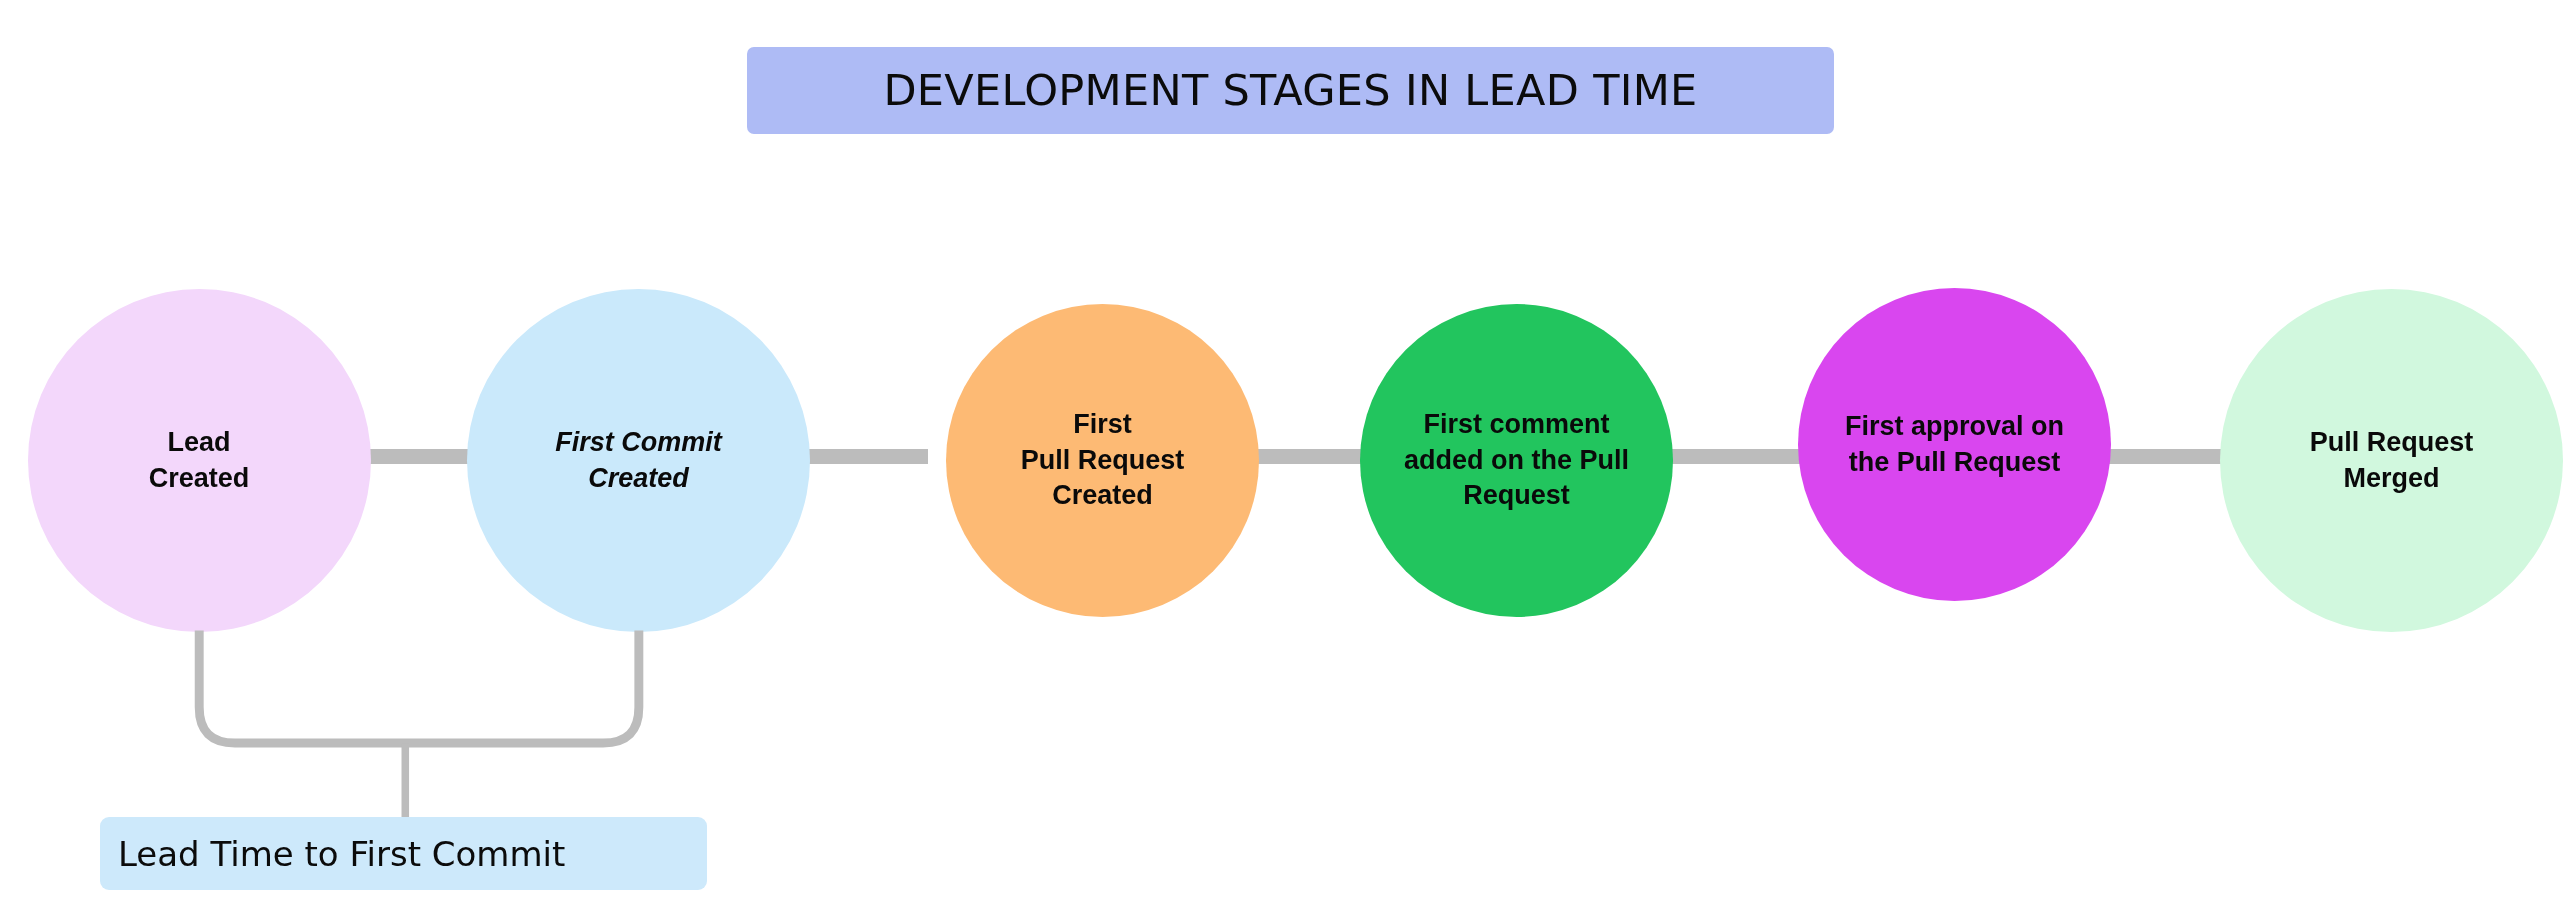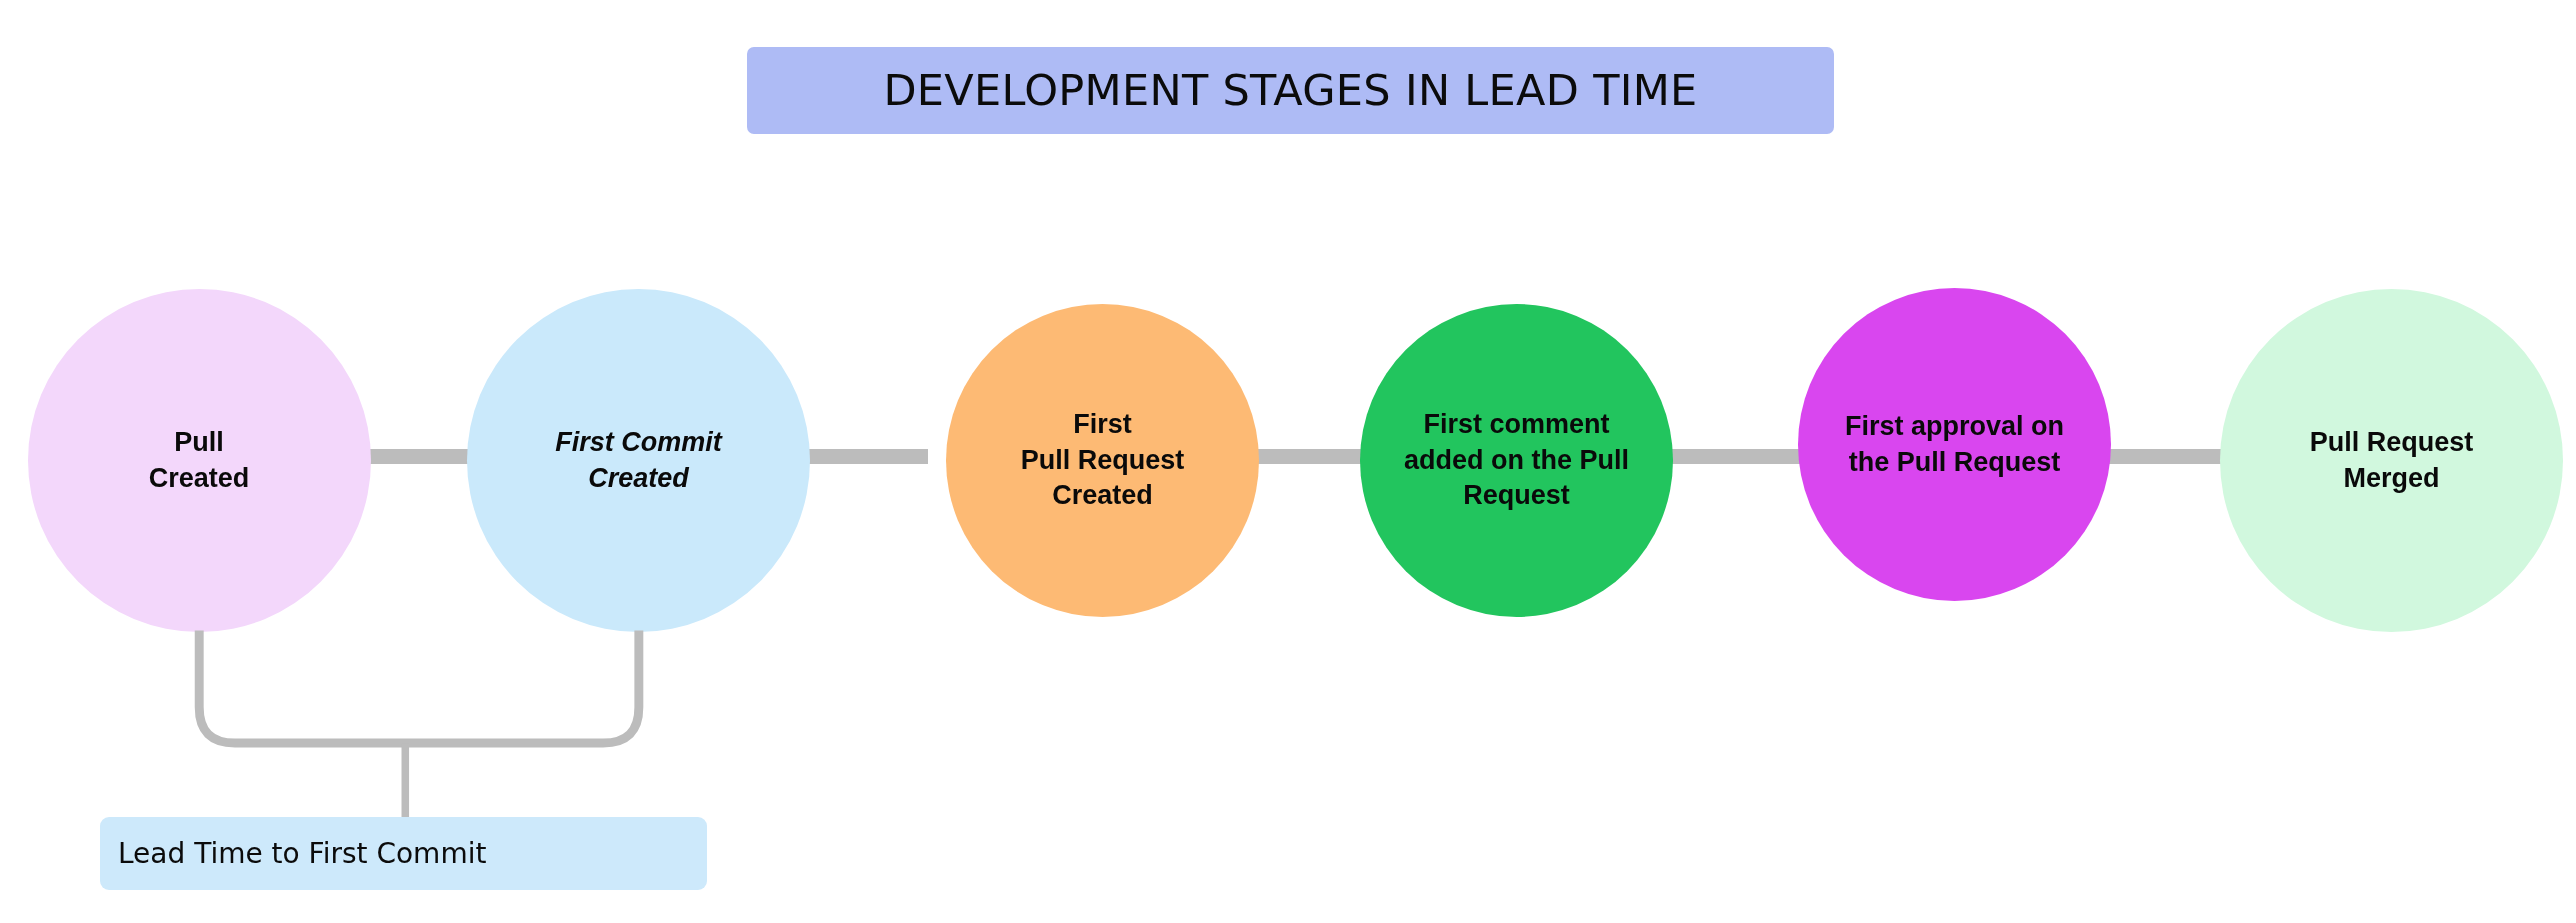--- a/index.html
+++ b/index.html
@@ -98,21 +98,21 @@
     background: #cde9fb;
     border-radius: 9px;
     display: flex;
     align-items: center;
     justify-content: flex-start;
     box-sizing: border-box;
     padding-left: 18px;
   }
   #callout-text {
     font-family: "DejaVu Sans", sans-serif;
-    font-size: 28px;
+    font-size: 34px;
     font-weight: 400;
     color: #0b0b0b;
     line-height: 1;
     white-space: nowrap;
   }
 </style>
 </head>
 <body>
 
 <div id="canvas">
@@ -124,21 +124,21 @@
   <div id="rail-layer">
       <div class="rail" style="left: 357px; width: 131px; background: rgb(188, 188, 188);"></div>
       <div class="rail" style="left: 797px; width: 131px; background: rgb(188, 188, 188);"></div>
       <div class="rail" style="left: 1223px; width: 144px; background: rgb(188, 188, 188);"></div>
       <div class="rail" style="left: 1661px; width: 144px; background: rgb(188, 188, 188);"></div>
       <div class="rail" style="left: 2099px; width: 137px; background: rgb(188, 188, 188);"></div>
     </div>
 
   <div id="node-layer">
       <div class="stage-node" style="left: 27.5px; top: 289px; width: 343px; height: 343px; background: rgb(243, 215, 251);">
-        <div class="stage-label">Pull
+        <div class="stage-label">Lead
 Created</div>
       </div>
       <div class="stage-node" style="left: 467px; top: 289px; width: 343px; height: 343px; background: rgb(202, 233, 251); font-style: italic;">
         <div class="stage-label">First Commit
 Created</div>
       </div>
       <div class="stage-node" style="left: 946px; top: 304px; width: 313px; height: 313px; background: #fdba74;">
         <div class="stage-label">First
 Pull Request
 Created</div>

